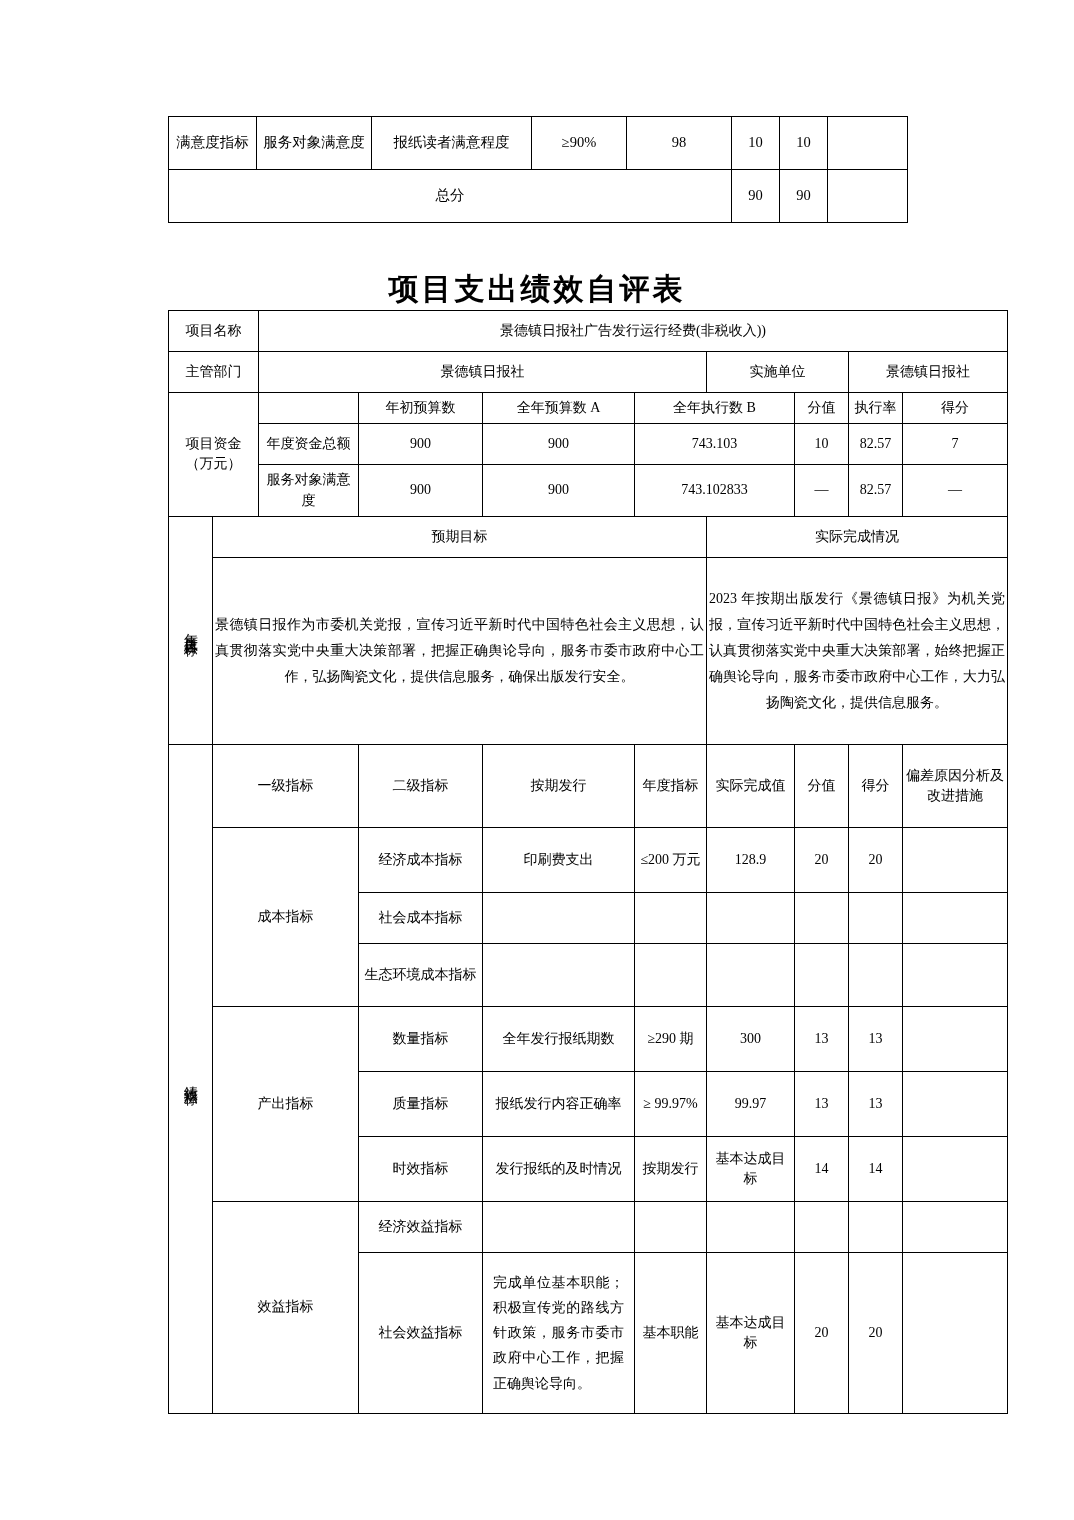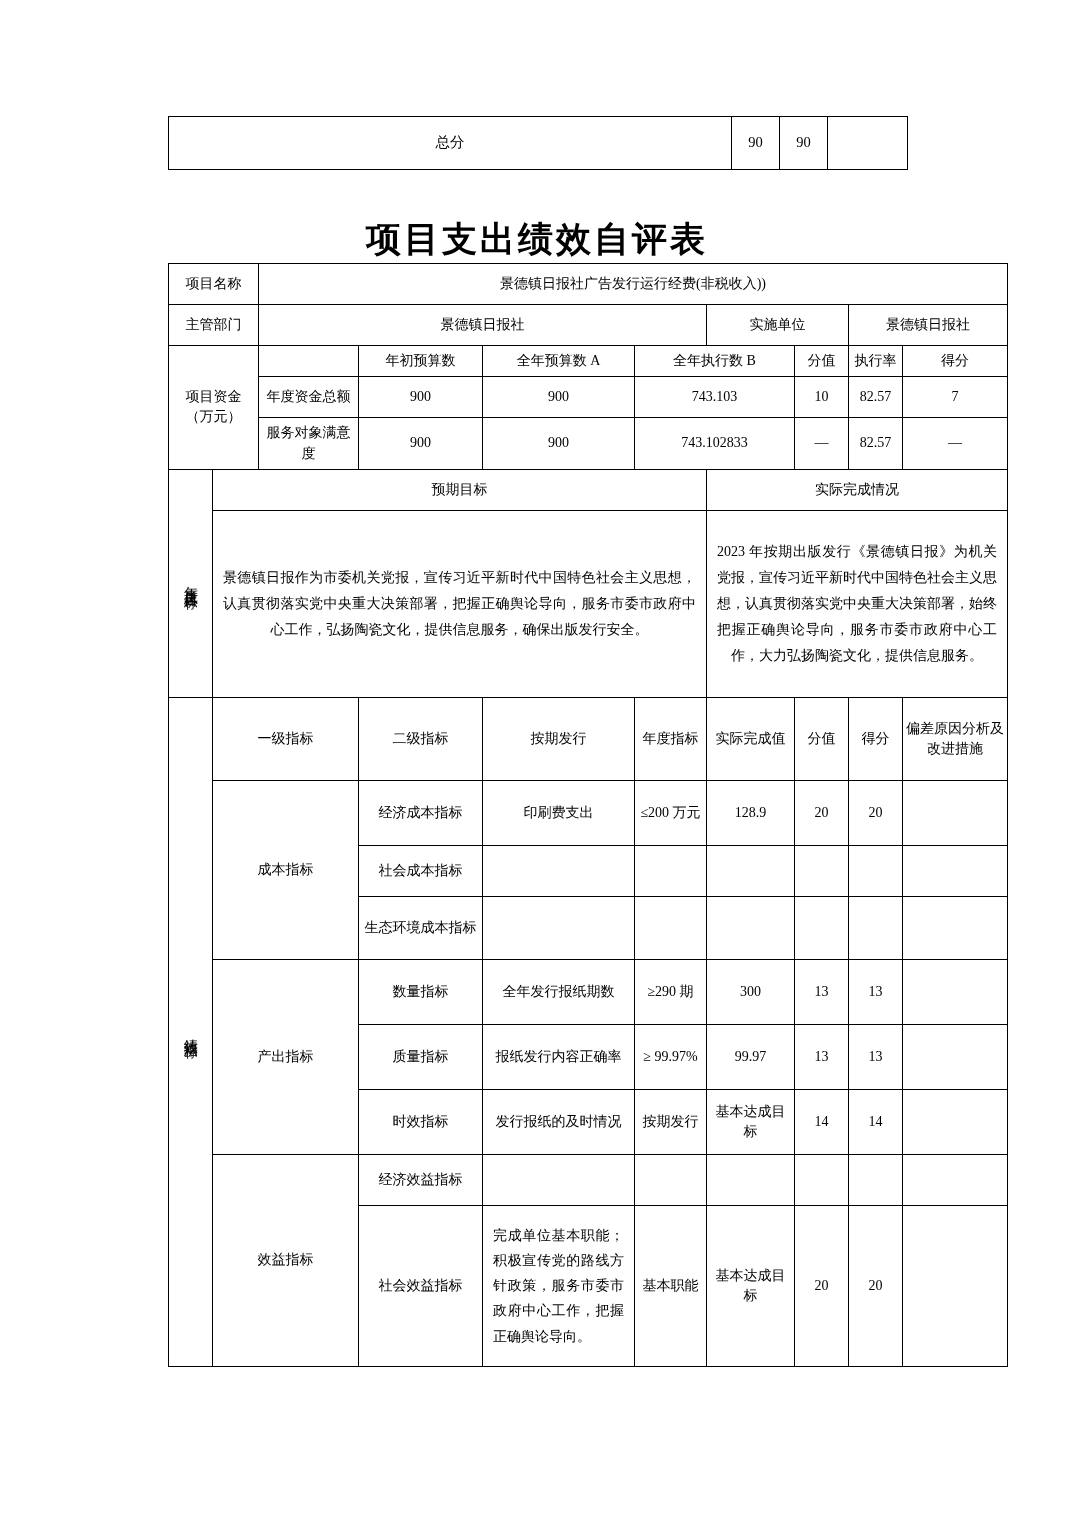--- a/index.html
+++ b/index.html
@@ -40,21 +40,21 @@
     margin-top: 116px;
   }
   .top-table td { height: 30px; }
   .top-table .tall { height: 42px; }
 
   
   .doc-title {
     text-align: center;
     font-family: "Liberation Serif", "DejaVu Serif", serif;
     font-weight: bold;
-    font-size: 35px;
+    font-size: 30px;
     letter-spacing: 3px;
     margin-top: 46px;
   }
   .doc-subtitle {
     text-align: center;
     font-size: 14px;
     margin-top: 14px;
     margin-bottom: 12px;
   }
 
@@ -65,21 +65,21 @@
   .v-label {
     writing-mode: vertical-rl;
     text-orientation: upright;
     letter-spacing: 2px;
     display: inline-block;
     line-height: 1.3;
   }
   .cell-para {
     text-align: justify;
     text-align-last: center;
-    padding: 8px 10px;
+    padding: 8px 2px;
     line-height: 1.85;
     font-size: 14.5px;
   }
 </style>
 </head>
 <body>
 
 <div class="page">
 
   <table class="top-table">
@@ -87,20 +87,30 @@
       <col style="width:88px">
       <col style="width:115px">
       <col style="width:160px">
       <col style="width:95px">
       <col style="width:105px">
       <col style="width:48px">
       <col style="width:48px">
       <col style="width:80px">
     </colgroup>
     <tbody>
+        <tr>
+      <td class="tall">满意度指标</td>
+      <td class="tall">服务对象满意度</td>
+      <td class="tall">报纸读者满意程度</td>
+      <td class="tall">≥90%</td>
+      <td class="tall">98</td>
+      <td class="tall">10</td>
+      <td class="tall">10</td>
+      <td class="tall"></td>
+    </tr>
     <tr>
       <td class="tall" colspan="5">总分</td>
       <td class="tall">90</td>
       <td class="tall">90</td>
       <td class="tall"></td>
     </tr>
   </tbody>
     </table>
 
   <div class="doc-title">项目支出绩效自评表</div>

